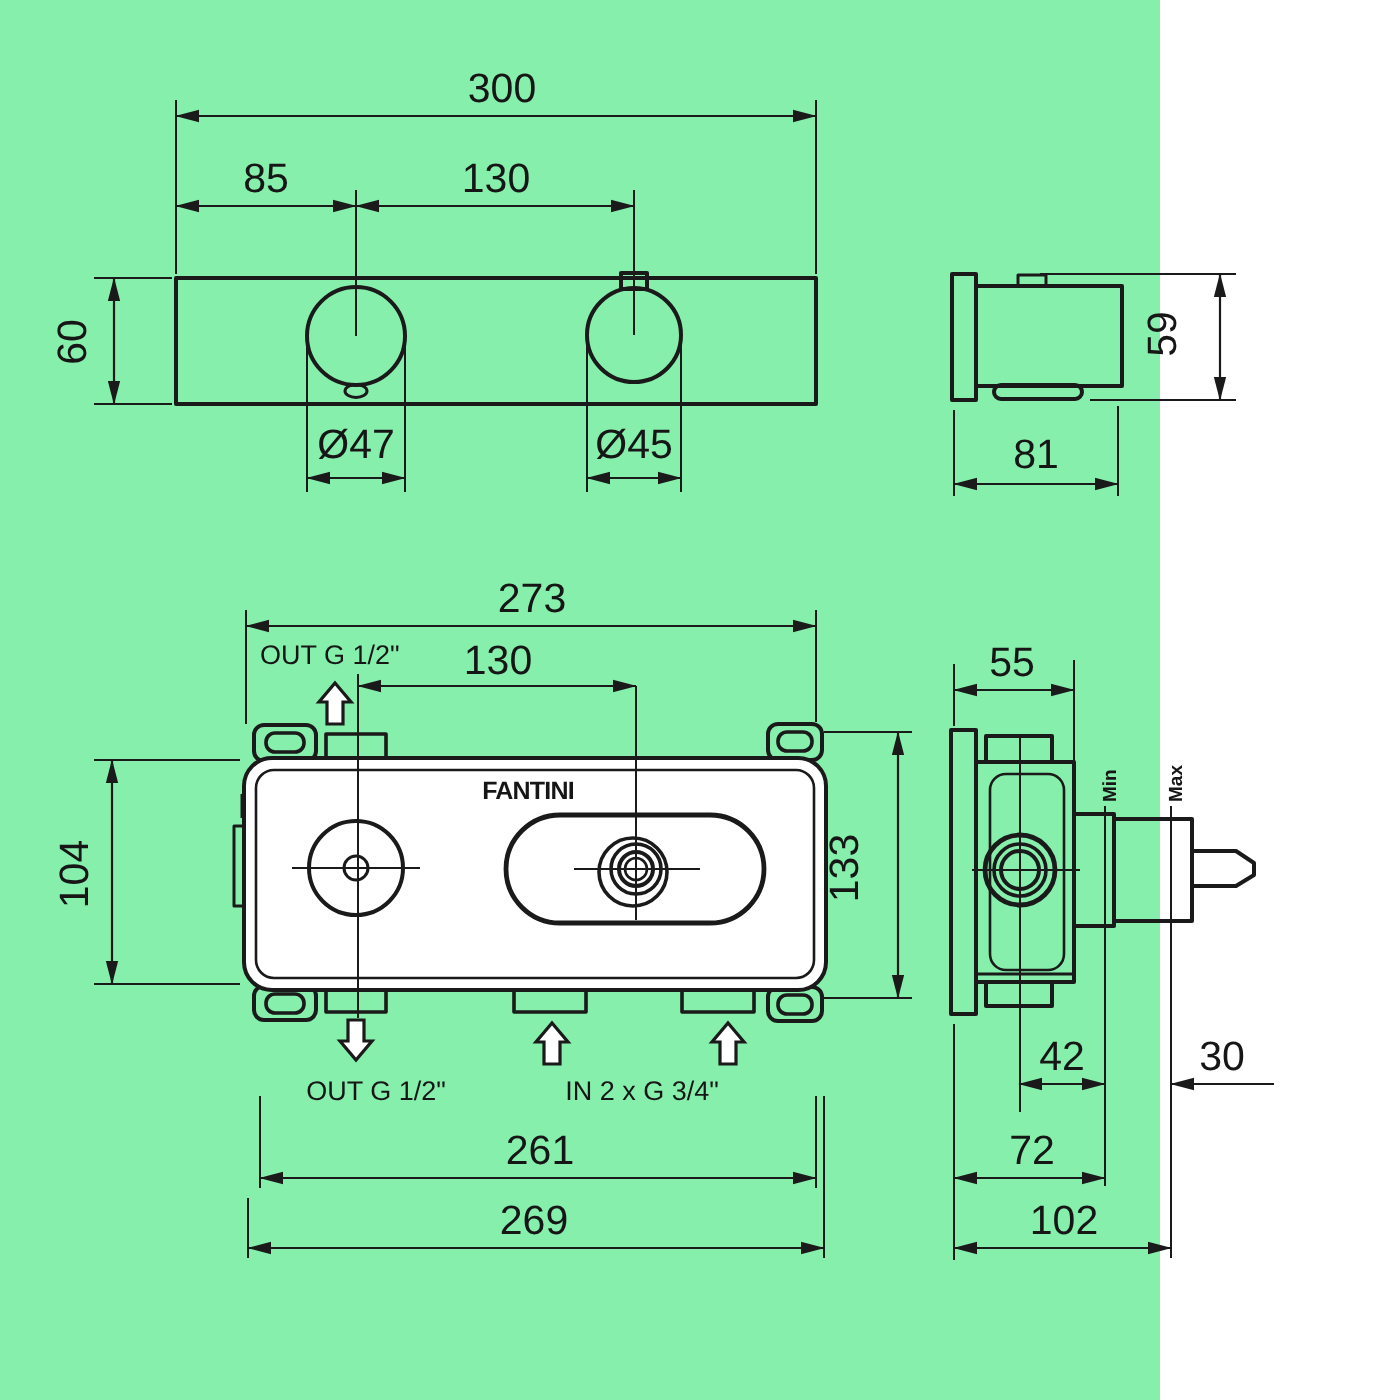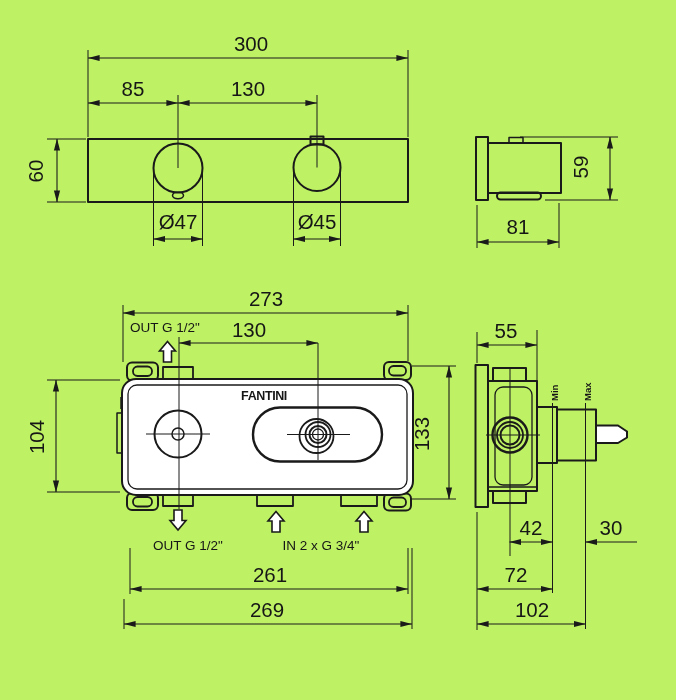--- a/index.html
+++ b/index.html
@@ -1,16 +1,16 @@
 <!DOCTYPE html>
 <html><head>
 <meta charset="utf-8">
 <style>
   html,body { margin:0; padding:0; background:#ffffff; }
-  .sheet { width:676px; height:700px; background:#bef264; position:relative; }
+  .sheet { width:580px; height:700px; background:#86efac; position:relative; }
   svg { display:block; }
   .o  { fill:none; stroke:#1a1a1a; stroke-width:2;   stroke-linejoin:round; }
   .o24{ fill:none; stroke:#1a1a1a; stroke-width:2.4; stroke-linejoin:round; }
   .o18{ fill:none; stroke:#1a1a1a; stroke-width:1.8; stroke-linejoin:round; }
   .o15{ fill:none; stroke:#1a1a1a; stroke-width:1.5; stroke-linejoin:round; }
   .o13{ fill:none; stroke:#1a1a1a; stroke-width:1.3; stroke-linejoin:round; }
   .cl { fill:none; stroke:#1a1a1a; stroke-width:1; }
   .dim{ fill:none; stroke:#1a1a1a; stroke-width:1.1; }
   .hollow{ fill:#ffffff; stroke:#1a1a1a; stroke-width:1.6; stroke-linejoin:miter; }
   .whitefill{ fill:#ffffff; stroke:#1a1a1a; stroke-width:2; stroke-linejoin:round; }

